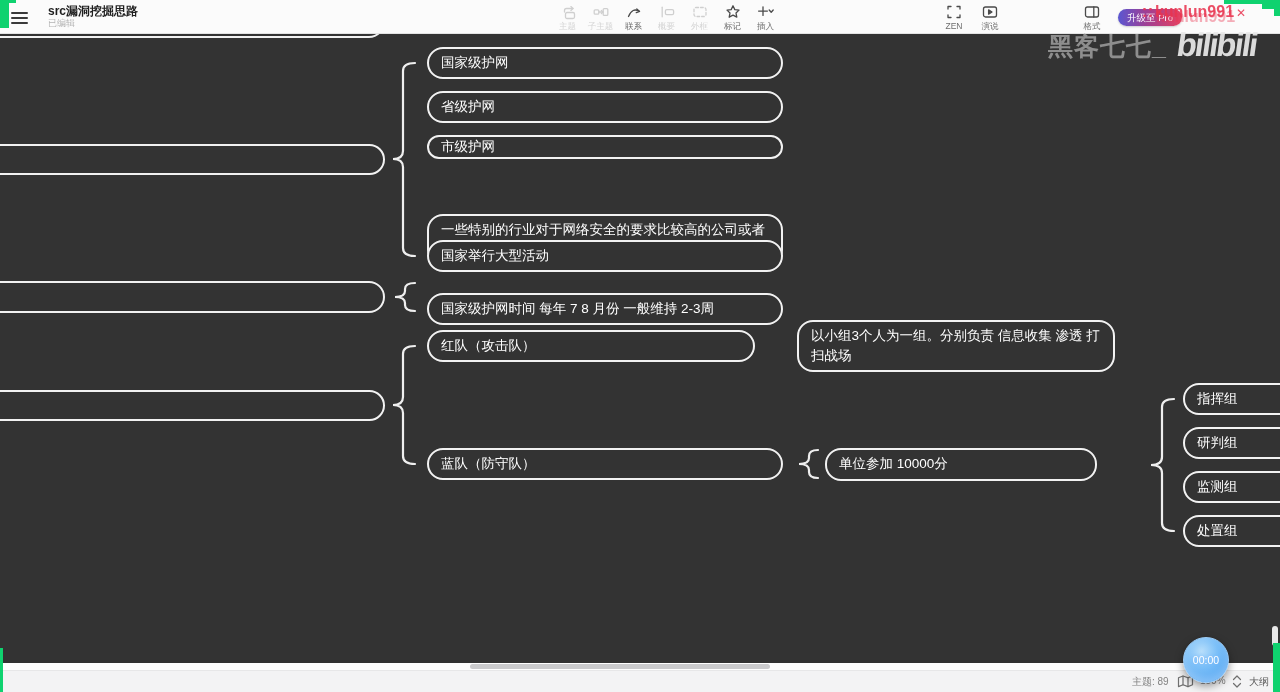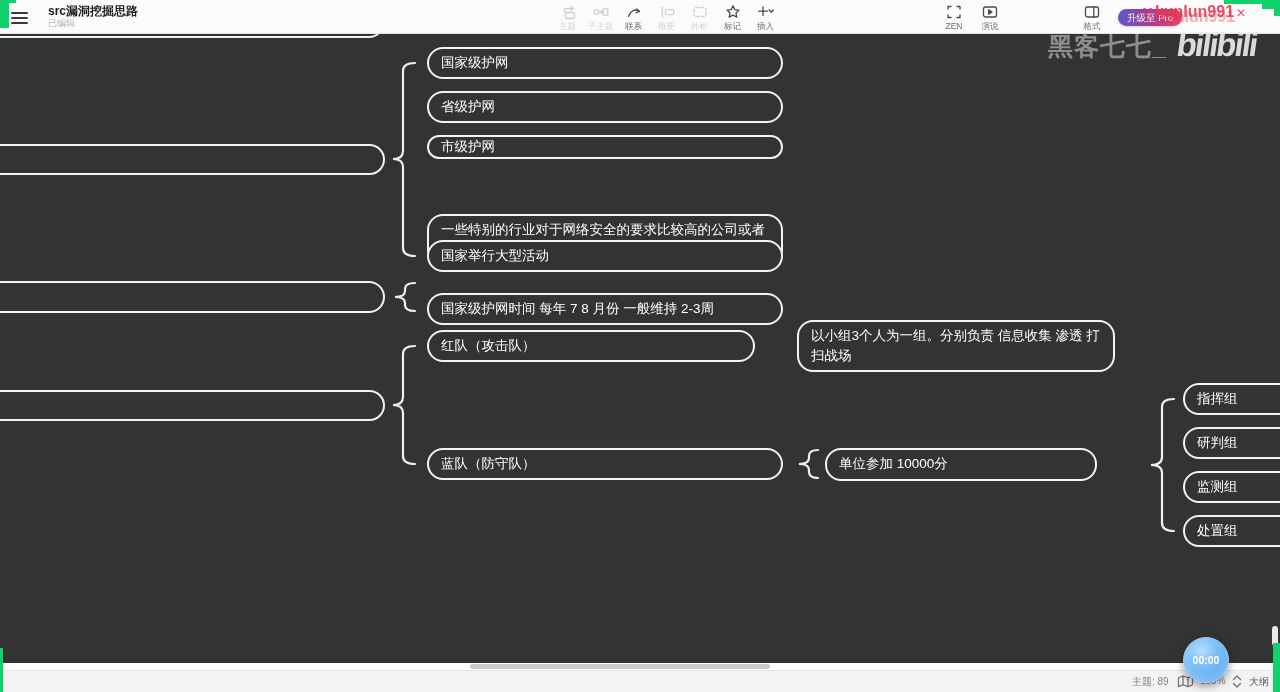--- a/index.html
+++ b/index.html
@@ -60,21 +60,21 @@
   .vscroll-thumb { position:absolute; left:1272px; top:626px; width:6px; height:20px; background:#e8e8e8; border-radius:3px; z-index:4; cursor:pointer; }
   .statusbar { position:absolute; left:0; top:670px; width:1280px; height:28px; background:#f3f3f4;
     border-top:1px solid #e7e7e8; z-index:4; }
   .statusbar .sitem { position:absolute; top:4px; font-size:10px; color:#828282; white-space:nowrap; }
   .statusbar svg { stroke:#6f6f6f; fill:none; stroke-width:1.2; stroke-linecap:round; stroke-linejoin:round; }
 
   
   .timer { position:absolute; left:1183px; top:637px; width:46px; height:46px; border-radius:50%;
     background:radial-gradient(circle at 40% 30%, #b7defb 0%, #7cc0f8 38%, #4da2f2 78%, #3d97ef 100%);
     border:1.5px solid #9ccdf8; z-index:8; display:flex; align-items:center; justify-content:center;
-    color:#fff; font-size:10.5px; font-weight:700; cursor:pointer;
+    color:#fff; font-size:10.5px; font-weight:400; cursor:pointer;
     box-shadow:0 3px 8px rgba(0,0,0,.4), inset 0 -4px 8px rgba(255,255,255,.35);
     text-shadow:0 0 3px rgba(120,180,255,.9); }
 
   
   .green { position:absolute; background:#0fd26f; z-index:9; pointer-events:none; }
   .g-tl1 { left:0; top:0; width:9px; height:28px; }
   .g-tl2 { left:0; top:0; width:16px; height:3px; }
   .g-tr1 { left:1224px; top:0; width:56px; height:4px; }
   .g-tr2 { left:1262px; top:0; width:18px; height:9px; }
   .g-tr3 { left:1274px; top:0; width:6px; height:16px; }

